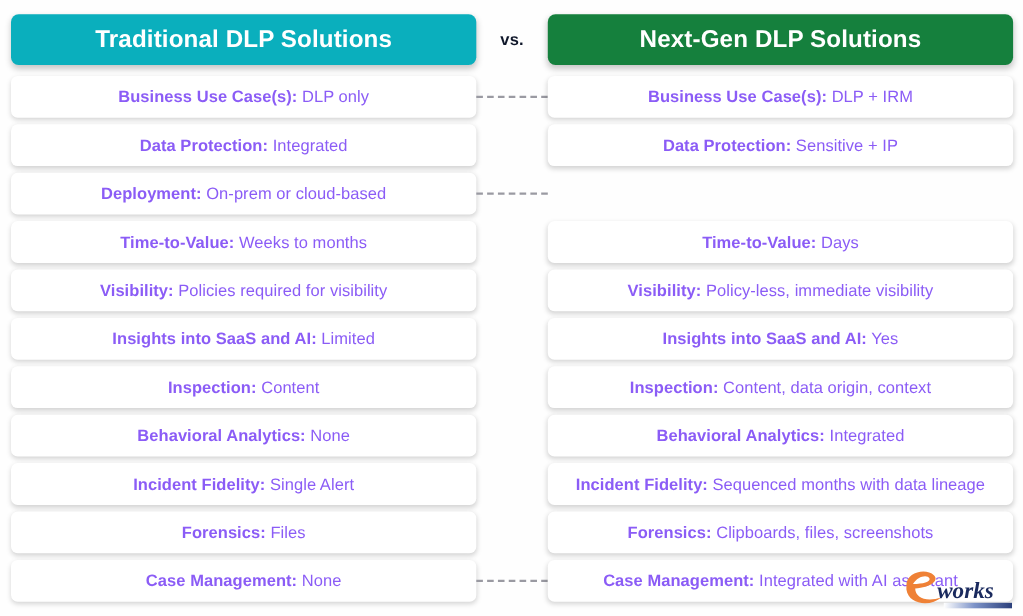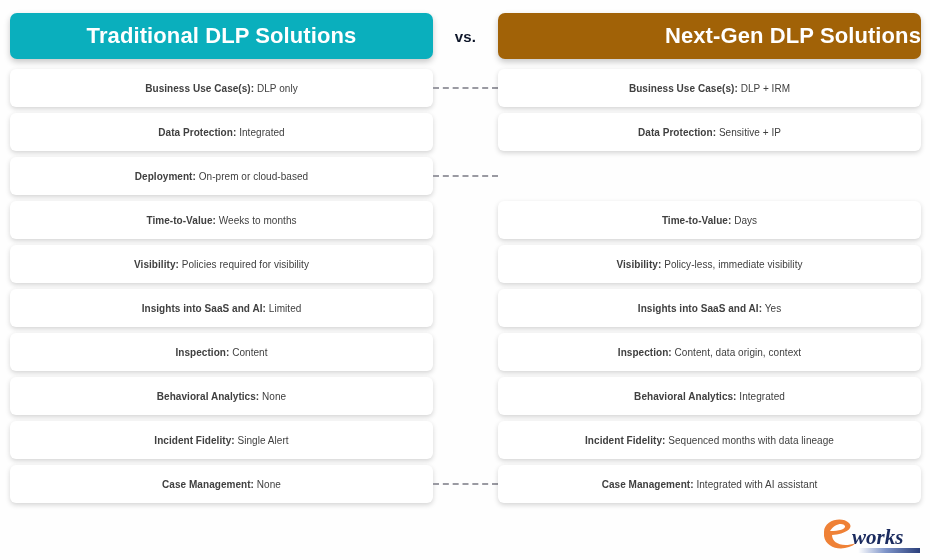--- a/index.html
+++ b/index.html
@@ -97,22 +97,22 @@
     overflow: hidden;
   }
   .card-left {
     width: 423px;
     margin-left: 10px;
   }
   .card-right {
     width: 423px;
   }
   .card .ctext {
-    font-size: 10px;
-    color: #404040;
+    font-size: 15px;
+    color: #8b5cf6;
     white-space: nowrap;
     letter-spacing: 0.05px;
   }
   .card .ctext .lbl {
     font-weight: bold;
   }
   .connector {
     width: 65px;
     height: 38px;
     display: flex;
@@ -144,21 +144,21 @@
 
 <div class="board">
 
   <div class="header-row">
     <div class="header-pill header-left" style="background: rgb(10, 175, 189);">
       <span class="htext">Traditional DLP Solutions</span>
     </div>
     <div class="vs-wrap">
       <span class="vs-text">vs.</span>
     </div>
-    <div class="header-pill header-right" style="background: #a16207; justify-content: flex-end;">
+    <div class="header-pill header-right" style="background: #15803d;">
       <span class="htext">Next-Gen DLP Solutions</span>
     </div>
   </div>
 
   <div class="rows" id="rows-container">
       <div class="cmp-row">
         <div class="card card-left">
           <span class="ctext"><span class="lbl">Business Use Case(s):</span> <span class="val">DLP only</span></span>
         </div>
         <div class="connector">
@@ -244,20 +244,31 @@
       </div>
       <div class="cmp-row">
         <div class="card card-left">
           <span class="ctext"><span class="lbl">Incident Fidelity:</span> <span class="val">Single Alert</span></span>
         </div>
         <div class="connector blank">
           <div class="dash"></div>
         </div>
         <div class="card card-right">
           <span class="ctext"><span class="lbl">Incident Fidelity:</span> <span class="val">Sequenced months with data lineage</span></span>
+        </div>
+      </div>
+      <div class="cmp-row">
+        <div class="card card-left">
+          <span class="ctext"><span class="lbl">Forensics:</span> <span class="val">Files</span></span>
+        </div>
+        <div class="connector blank">
+          <div class="dash"></div>
+        </div>
+        <div class="card card-right">
+          <span class="ctext"><span class="lbl">Forensics:</span> <span class="val">Clipboards, files, screenshots</span></span>
         </div>
       </div>
       <div class="cmp-row">
         <div class="card card-left">
           <span class="ctext"><span class="lbl">Case Management:</span> <span class="val">None</span></span>
         </div>
         <div class="connector">
           <div class="dash"></div>
         </div>
         <div class="card card-right">

